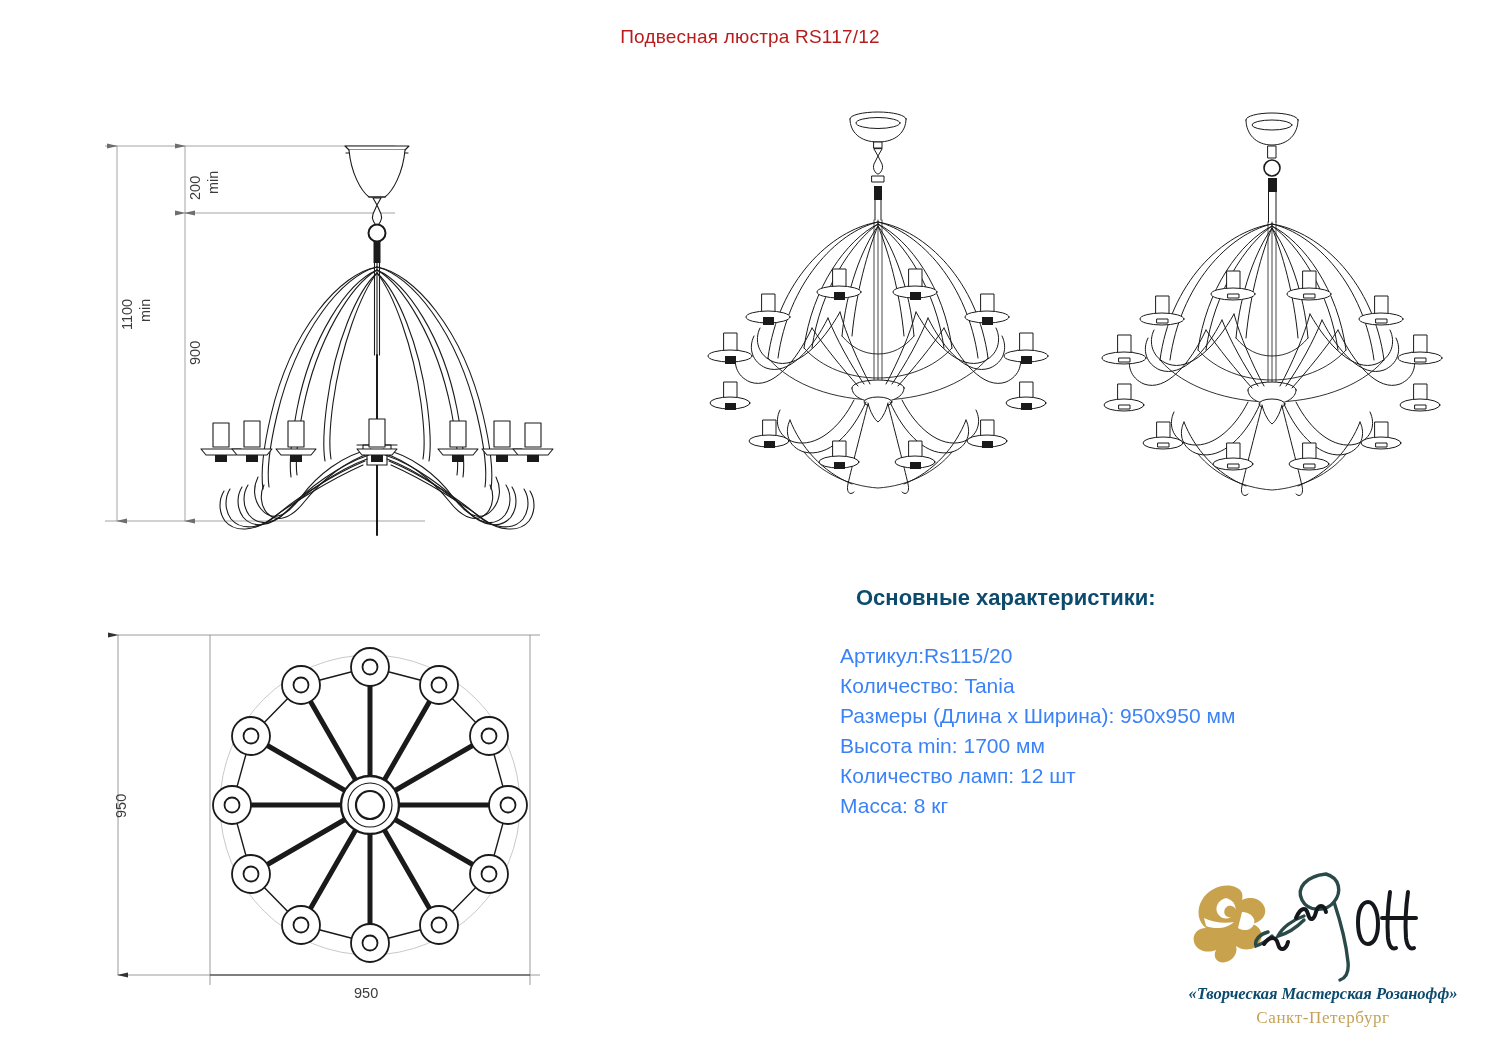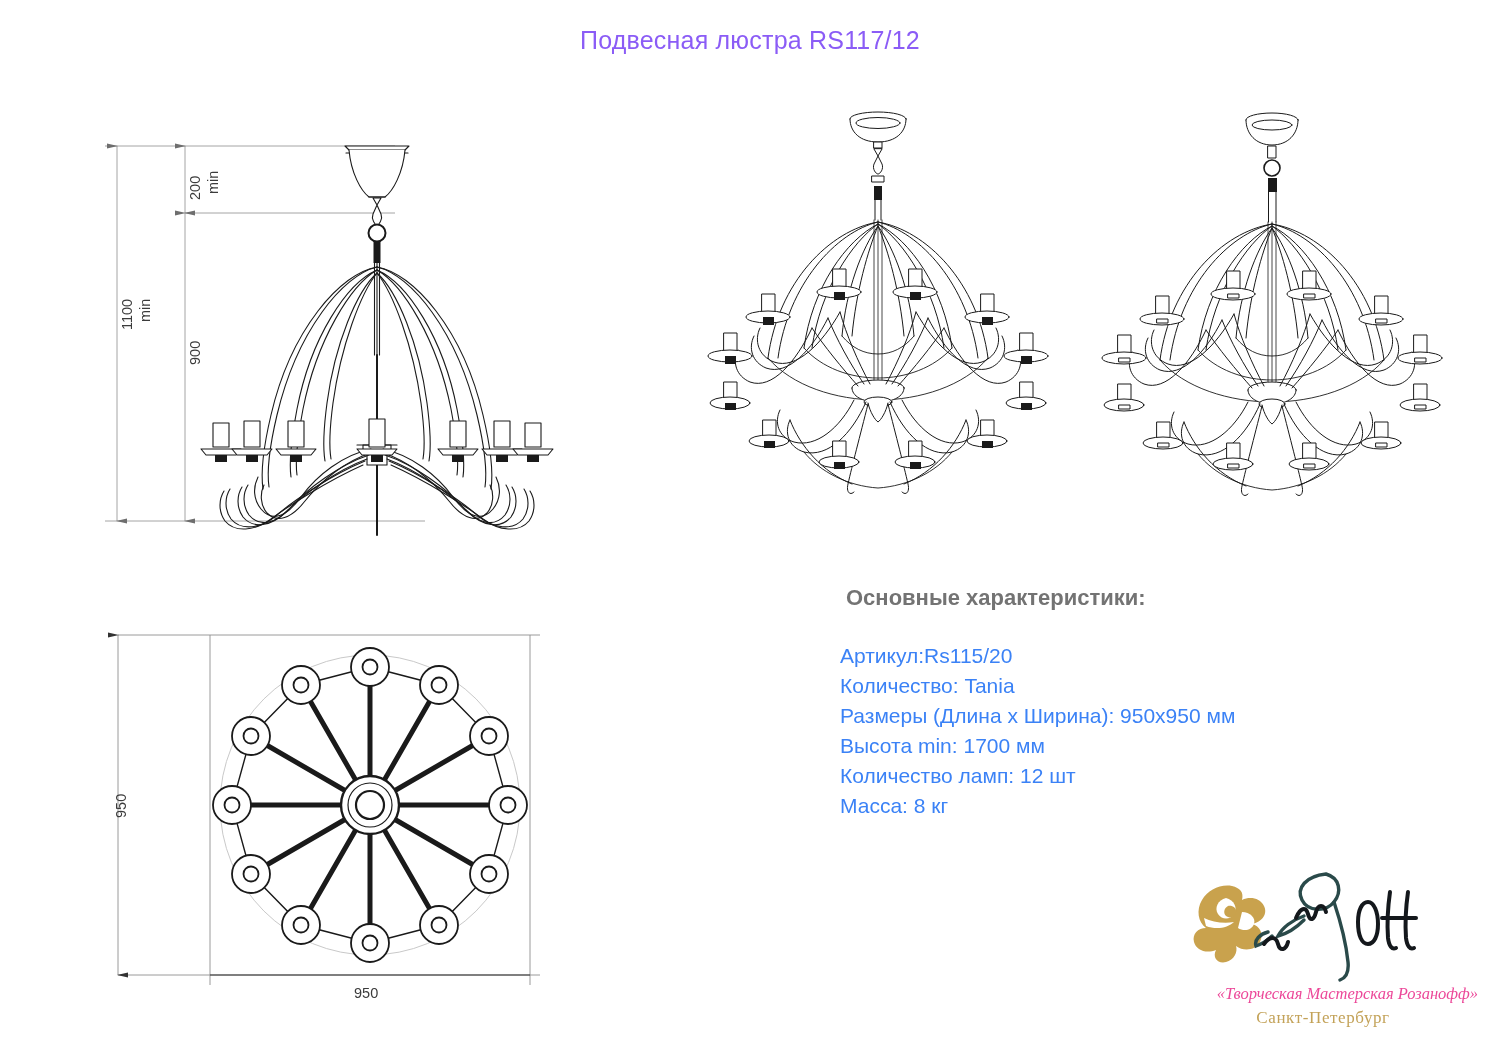--- a/index.html
+++ b/index.html
@@ -16,66 +16,66 @@
     overflow: hidden;
   }
   .page { position: absolute; inset: 0; }
 
   
   #doc-title {
     position: absolute;
     left: 0; top: 26px;
     width: 1500px;
     text-align: center;
-    font-size: 25px;
+    font-size: 19px;
     letter-spacing: 0.2px;
-    color: #8b5cf6;
+    color: #b91c1c;
     white-space: pre;
   }
 
   
   .draw { position: absolute; }
   .draw svg { display: block; overflow: visible; }
 
   
   #specs {
     position: absolute;
     left: 840px; top: 585px;
     width: 560px;
   }
   #specs-heading {
     font-size: 22px;
     font-weight: bold;
-    color: #737373;
-    margin: 0 0 30px 6px;
+    color: #0c4a6e;
+    margin: 0 0 30px 16px;
     white-space: pre;
   }
   .spec-line {
     font-size: 21px;
     line-height: 30px;
     color: #3b82f6;
     white-space: pre;
   }
 
   
   #logo {
     position: absolute;
     left: 1168px; top: 862px;
     width: 310px; height: 190px;
   }
   #logo-caption-main {
     position: absolute;
     left: 0; top: 122px;
     width: 310px;
-    text-align: right;
+    text-align: center;
     font-family: "Liberation Serif", serif;
     font-style: italic;
-    font-weight: normal;
+    font-weight: bold;
     font-size: 16.5px;
-    color: #ec4899;
+    color: #0c4a6e;
     white-space: pre;
   }
   #logo-caption-sub {
     position: absolute;
     left: 0; top: 146px;
     width: 310px;
     text-align: center;
     font-family: "Liberation Serif", serif;
     font-size: 17px;
     color: #c3a258;

